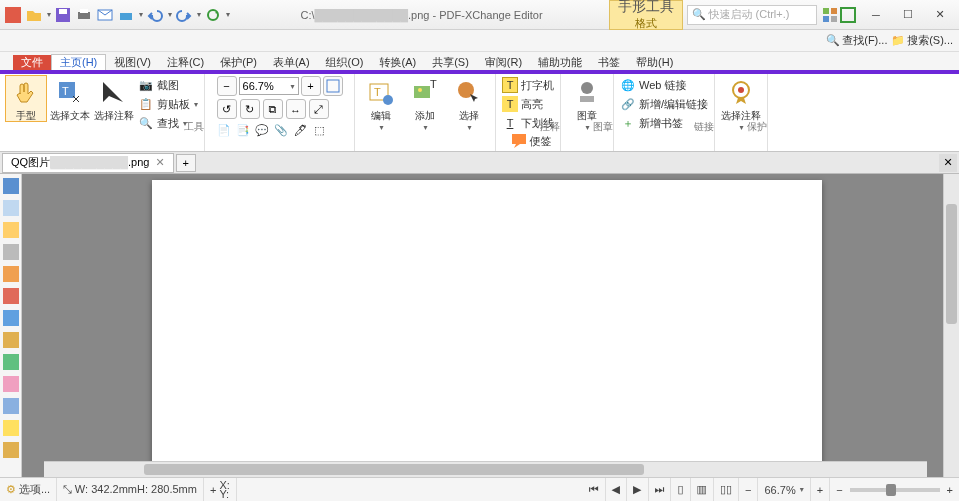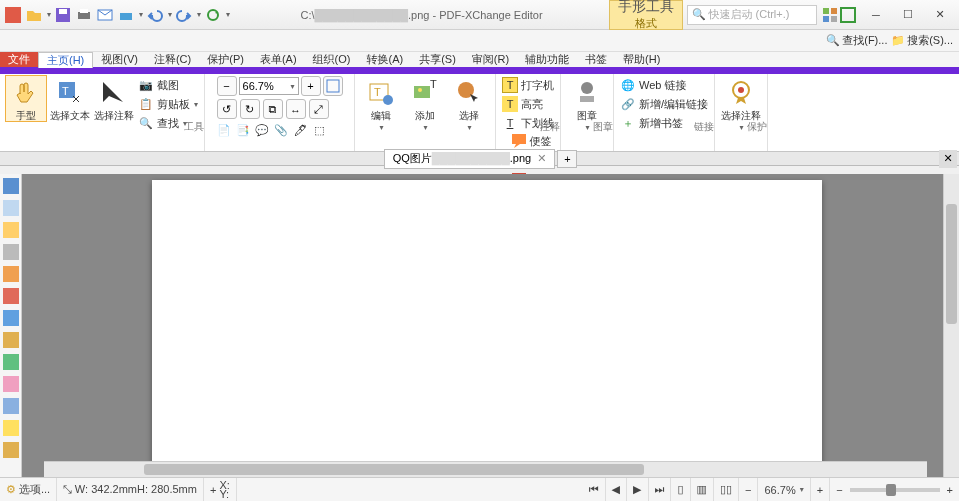--- a/index.html
+++ b/index.html
@@ -8,38 +8,38 @@
 .qat { display: flex; align-items: center; gap: 3px; padding: 0 4px; }
 .qat .ico { width: 18px; height: 18px; display:flex;align-items:center;justify-content:center; border-radius:2px; }
 .titletxt { flex: 1; text-align: center; color: #666; font-size: 12px; }
 .tabgrp { background:#fce8a0; height:30px; display:flex; flex-direction:column; align-items:center; justify-content:center; padding:0 8px; border:1px solid #e0c060; }
 .tabgrp div:first-child{font-size:14px;color:#555}
 .qlaunch { width: 130px; height: 20px; border:1px solid #ccc; background:#fff; padding:0 4px; color:#aaa; font-size:10px; display:flex;align-items:center;margin:0 4px;}
 .winbtns { display:flex; gap:2px; padding:0 4px;}
 .winbtns .wb { width:30px; height:20px; display:flex;align-items:center;justify-content:center; color:#444;}
 .extrabar { height:22px; background:#f5f5f5; display:flex; justify-content:flex-end; align-items:center; gap:4px; padding:0 6px; border-bottom:1px solid #ddd;}
 .extrabar .eb { display:flex;align-items:center;gap:2px; color:#333; font-size:10px;}
-.menubar { height: 22px; background: #f5f5f5; display:flex; align-items:flex-start; border-bottom:7px solid #6d28d9;}
+.menubar { height: 22px; background: #f5f5f5; display:flex; align-items:flex-end; border-bottom:4px solid #6d28d9;padding-left:13px;}
 .menubar .mtab { padding:0 8px; display:flex;align-items:center; color:#333; font-size:11px;}
 .menubar .mtab.file { background:#d94b3a; color:#fff;}
 .menubar .mtab.active { background:#fff; border:1px solid #c5c5c5; border-bottom:none; color:#2a62c9;}
 .ribbon { height: 78px; background:#fff; display:flex; border-bottom:1px solid #c5c5c5;}
 .rgroup { border-right:1px solid #e0e0e0; padding:2px 6px 0 6px; display:flex; flex-direction:column; align-items:center; position:relative;}
 .rgroup .glabel { position:absolute; bottom:17px; left:0; right:0; text-align:right; font-size:10px; color:#777;}
 .rrow { display:flex; gap:4px; align-items:flex-start;}
 .bigbtn { width:40px; display:flex; flex-direction:column; align-items:center; gap:2px; padding-top:2px;}
 .bigbtn .bicon { width:30px; height:30px; display:flex;align-items:center;justify-content:center;}
 .bigbtn .blabel { font-size:10px; color:#333; text-align:center; line-height:11px;}
 .smbtn { display:flex; align-items:center; gap:3px; height:18px; font-size:10px; color:#333;}
 .smico { width:16px;height:16px;display:flex;align-items:center;justify-content:center;}
 .col { display:flex; flex-direction:column; gap:1px;}
 .zoombox { display:flex; align-items:center; gap:2px;}
 .zoomfield { width:60px; height:18px; border:1px solid #aaa; background:#fff; font-size:10px; padding:0 3px; display:flex;align-items:center;justify-content:space-between;}
 .rndico{width:20px;height:20px;border:1px solid #bbb;border-radius:3px;display:flex;align-items:center;justify-content:center;background:#fafafa;}
-.doctabs { height:14px; background:#e8e8e8; display:flex; align-items:center; border-bottom:1px solid #bbb; position:relative;justify-content:center;}
+.doctabs { height:22px; background:#e8e8e8; display:flex; align-items:center; border-bottom:1px solid #bbb; position:relative;}
 .doctab { height:20px; background:#fff; border:1px solid #bbb; padding:0 8px; display:flex; align-items:center; gap:6px; font-size:10px; margin-left:2px;}
 .doctab .x{color:#888;}
 .addtab{width:20px;height:18px;border:1px solid #bbb;background:#f5f5f5;display:flex;align-items:center;justify-content:center;margin-left:2px;}
 .doctabs .closeall{position:absolute;right:2px;width:18px;height:18px;background:#ddd;display:flex;align-items:center;justify-content:center;}
 .workarea { position:absolute; top:174px; bottom:24px; left:0; right:0; display:flex;}
 .leftpanel { width:22px; background:#f5f5f5; border-right:1px solid #ccc; display:flex; flex-direction:column; align-items:center; gap:6px; padding-top:4px;}
 .lpico{width:16px;height:16px;}
 .docview { flex:1; background:#888; position:relative; overflow:hidden;}
 .page { position:absolute; left:130px; top:6px; width:670px; height:460px; background:#fff; box-shadow:0 2px 6px rgba(0,0,0,.4);}
 .vscroll { width:16px; background:#e8e8e8; border-left:1px solid #ccc; position:relative;}

